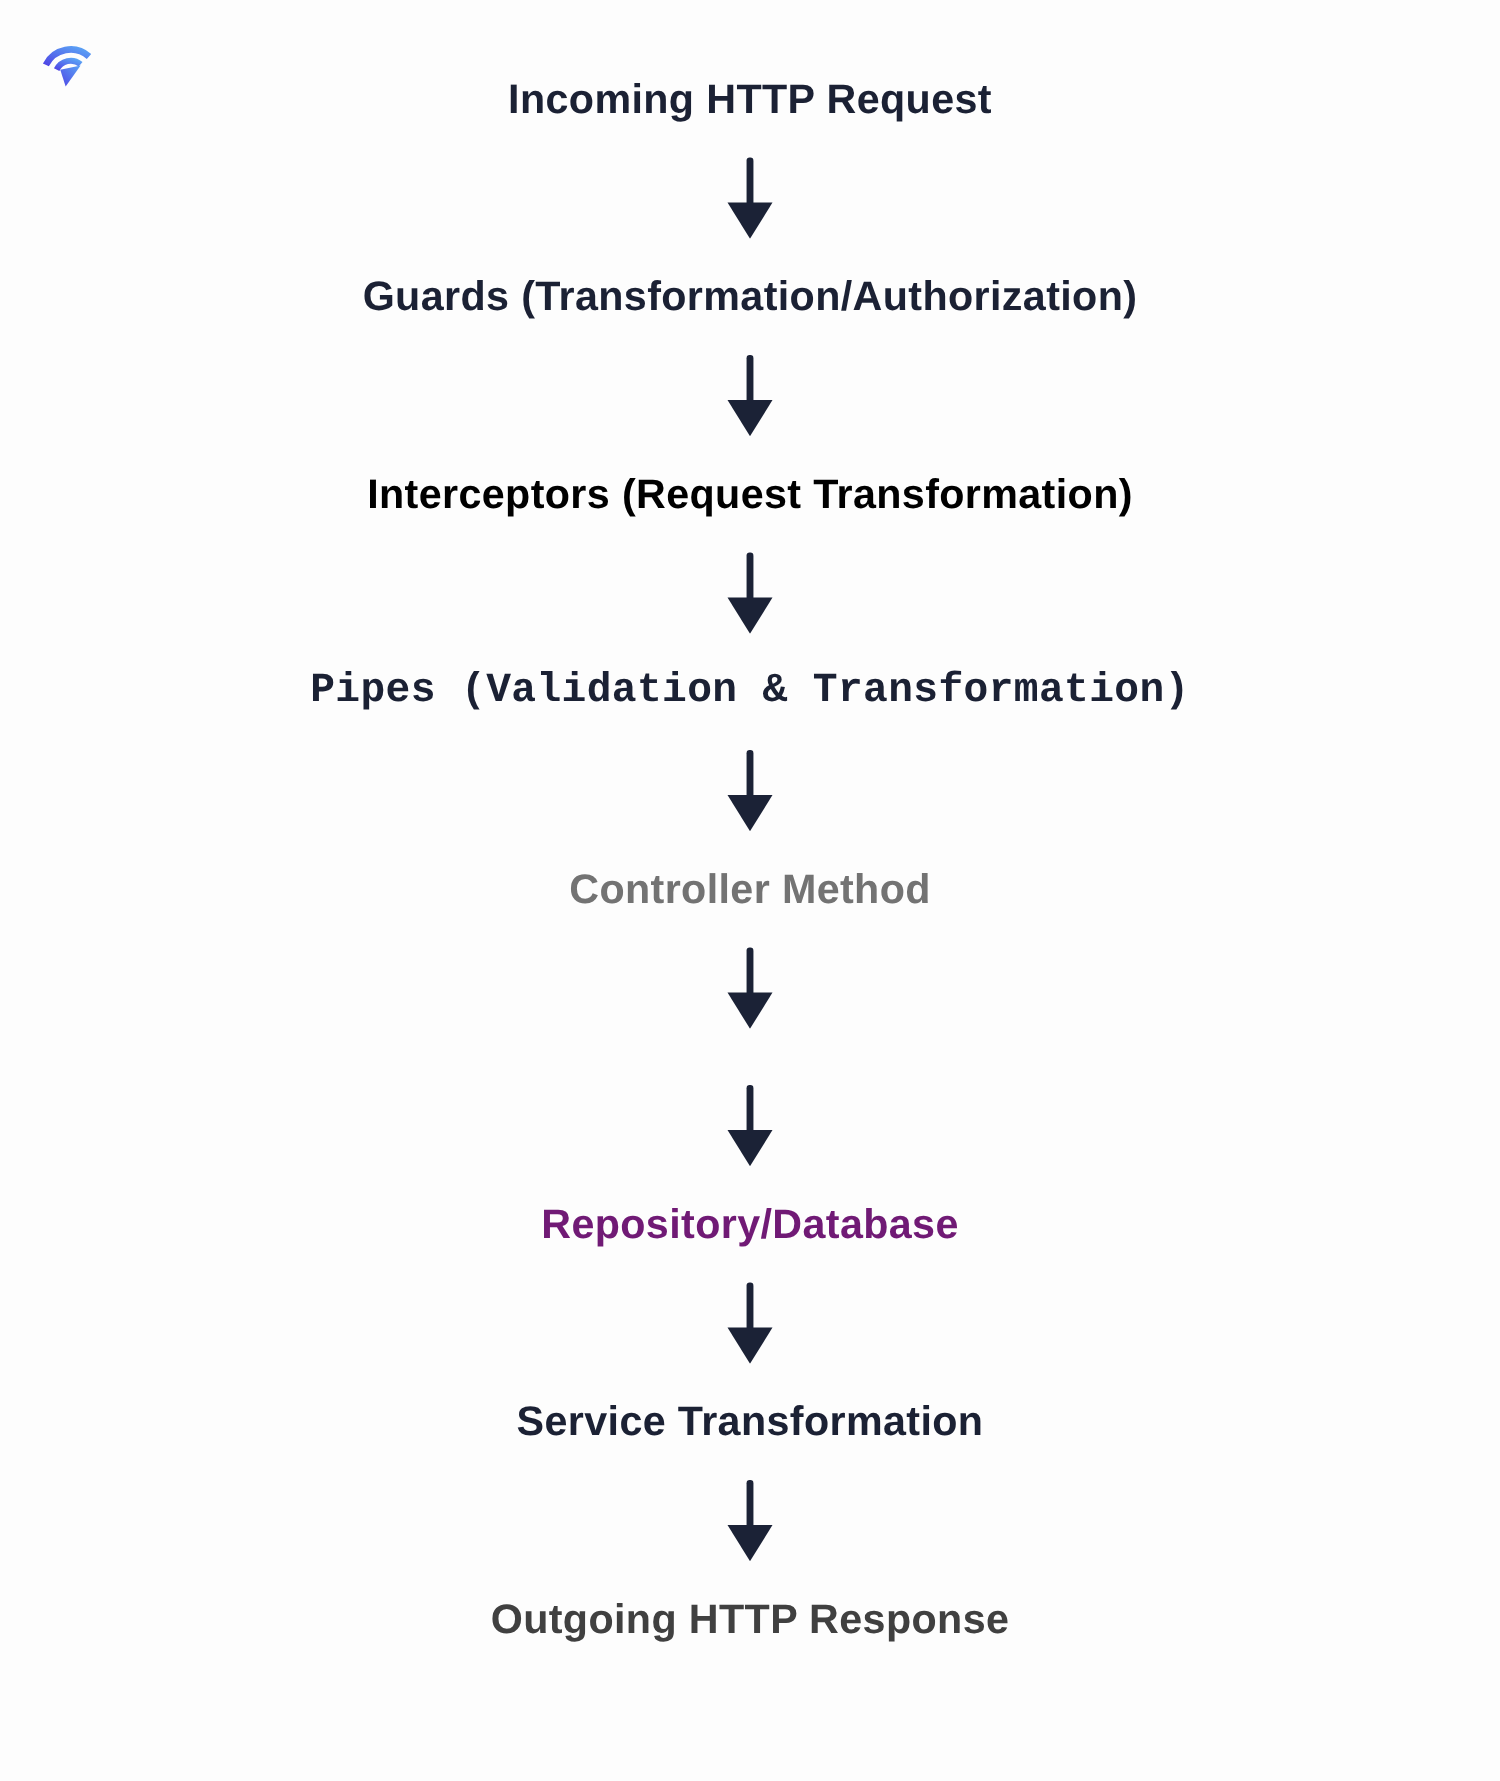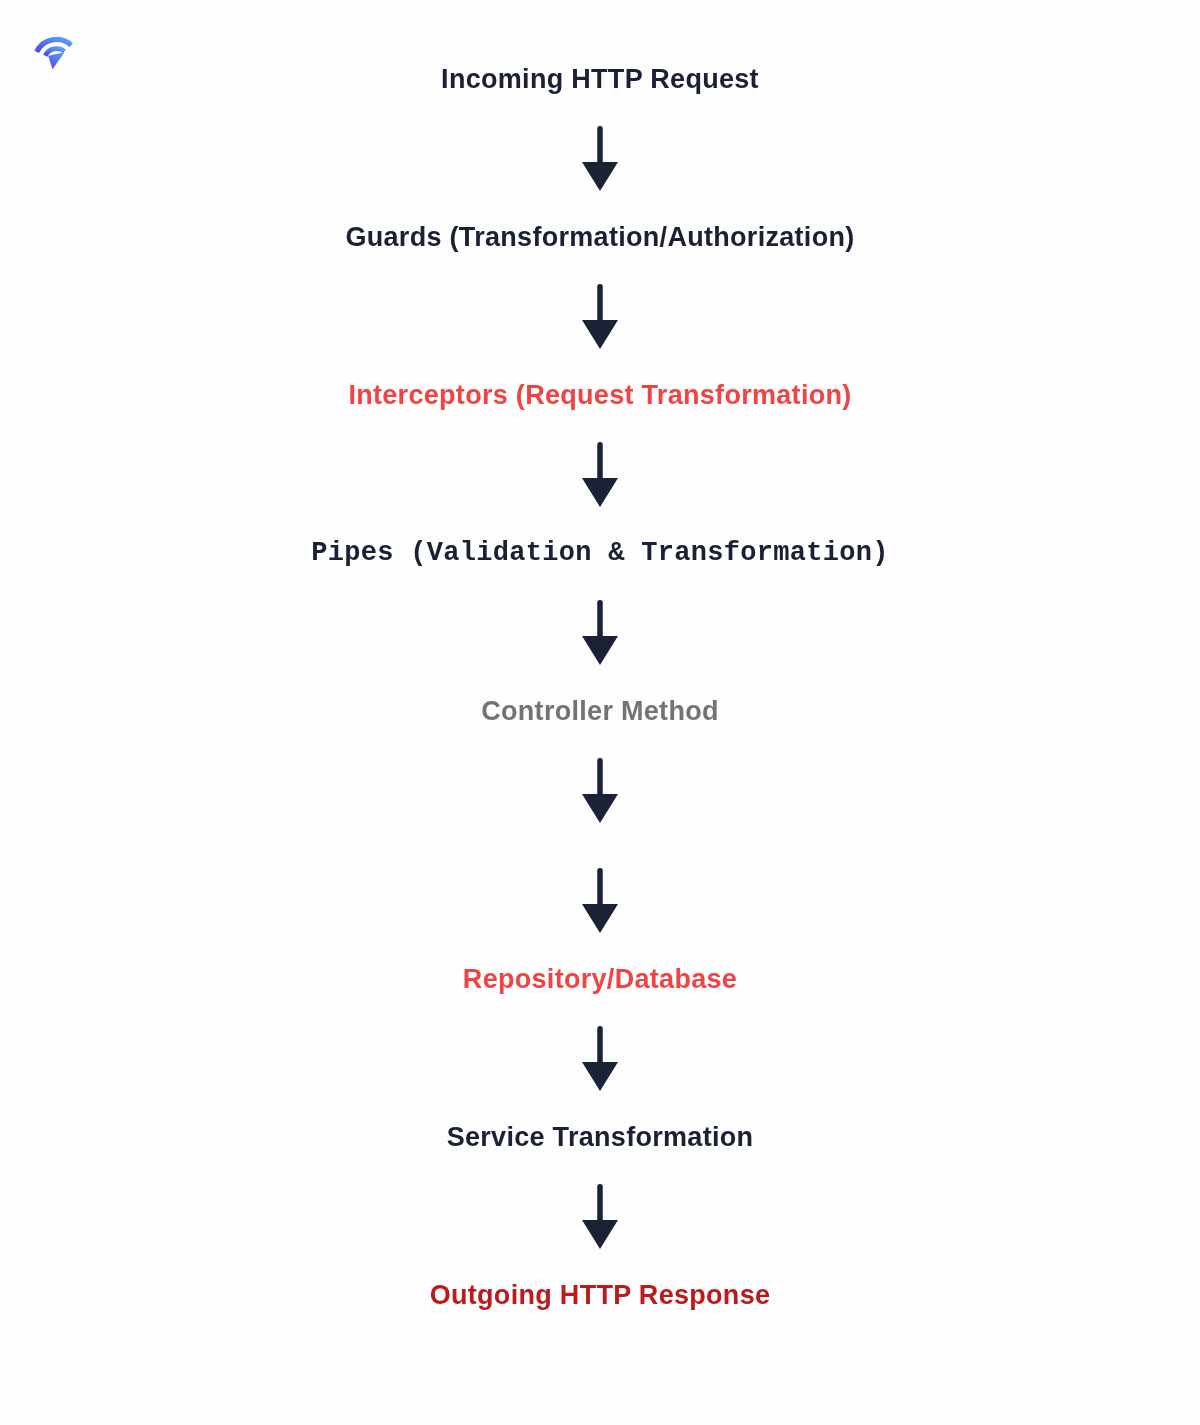--- a/index.html
+++ b/index.html
@@ -24,21 +24,21 @@
   .flow {
     width: 1200px;
     padding-top: 55px;
     display: flex;
     flex-direction: column;
     align-items: center;
   }
   .step-label {
     height: 48px;
     line-height: 48px;
-    font-size: 27px;
+    font-size: 33px;
     font-weight: 700;
     letter-spacing: 0.3px;
     white-space: nowrap;
     text-align: center;
   }
   .flow-arrow {
     width: 44px;
     height: 66px;
     margin: 22px 0;
     display: block;
@@ -63,43 +63,43 @@
     <div class="step-label" style="color: rgb(27, 33, 52);">Incoming HTTP Request</div>
     <svg class="flow-arrow" viewBox="0 0 44 66">
       <rect x="19.25" y="1" width="5.5" height="42" rx="2.5" fill="#1b2236"></rect>
       <polygon points="4,37 40,37 22,66" fill="#1b2236"></polygon>
     </svg>
     <div class="step-label" style="color: rgb(27, 33, 52);">Guards (Transformation/Authorization)</div>
     <svg class="flow-arrow" viewBox="0 0 44 66">
       <rect x="19.25" y="1" width="5.5" height="42" rx="2.5" fill="#1b2236"></rect>
       <polygon points="4,37 40,37 22,66" fill="#1b2236"></polygon>
     </svg>
-    <div class="step-label" style="color: #ef4444;">Interceptors (Request Transformation)</div>
+    <div class="step-label" style="color: #000000;">Interceptors (Request Transformation)</div>
     <svg class="flow-arrow" viewBox="0 0 44 66">
       <rect x="19.25" y="1" width="5.5" height="42" rx="2.5" fill="#1b2236"></rect>
       <polygon points="4,37 40,37 22,66" fill="#1b2236"></polygon>
     </svg>
     <div class="step-label" style="color: rgb(27, 33, 52); font-family: Liberation Mono, monospace;">Pipes (Validation &amp; Transformation)</div>
     <svg class="flow-arrow" viewBox="0 0 44 66">
       <rect x="19.25" y="1" width="5.5" height="42" rx="2.5" fill="#1b2236"></rect>
       <polygon points="4,37 40,37 22,66" fill="#1b2236"></polygon>
     </svg>
     <div class="step-label" style="color: #737373;">Controller Method</div>
     <svg class="flow-arrow" viewBox="0 0 44 66">
       <rect x="19.25" y="1" width="5.5" height="42" rx="2.5" fill="#1b2236"></rect>
       <polygon points="4,37 40,37 22,66" fill="#1b2236"></polygon>
     </svg>
     <svg class="flow-arrow" viewBox="0 0 44 66">
       <rect x="19.25" y="1" width="5.5" height="42" rx="2.5" fill="#1b2236"></rect>
       <polygon points="4,37 40,37 22,66" fill="#1b2236"></polygon>
     </svg>
-    <div class="step-label" style="color: #ef4444;">Repository/Database</div>
+    <div class="step-label" style="color: #701a75;">Repository/Database</div>
     <svg class="flow-arrow" viewBox="0 0 44 66">
       <rect x="19.25" y="1" width="5.5" height="42" rx="2.5" fill="#1b2236"></rect>
       <polygon points="4,37 40,37 22,66" fill="#1b2236"></polygon>
     </svg>
     <div class="step-label" style="color: rgb(27, 33, 52);">Service Transformation</div>
     <svg class="flow-arrow" viewBox="0 0 44 66">
       <rect x="19.25" y="1" width="5.5" height="42" rx="2.5" fill="#1b2236"></rect>
       <polygon points="4,37 40,37 22,66" fill="#1b2236"></polygon>
     </svg>
-    <div class="step-label" style="color: #b91c1c;">Outgoing HTTP Response</div>
+    <div class="step-label" style="color: #404040;">Outgoing HTTP Response</div>
   </main>
 
 </body></html>

